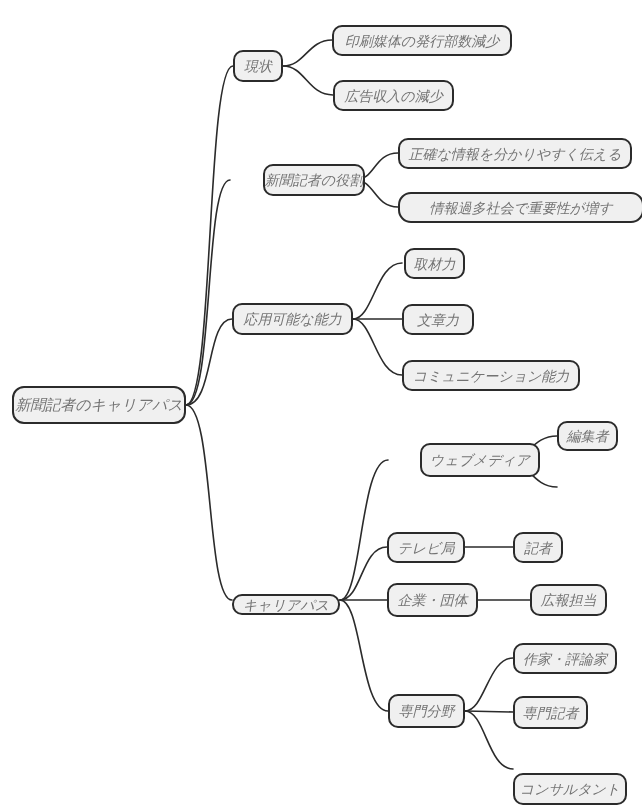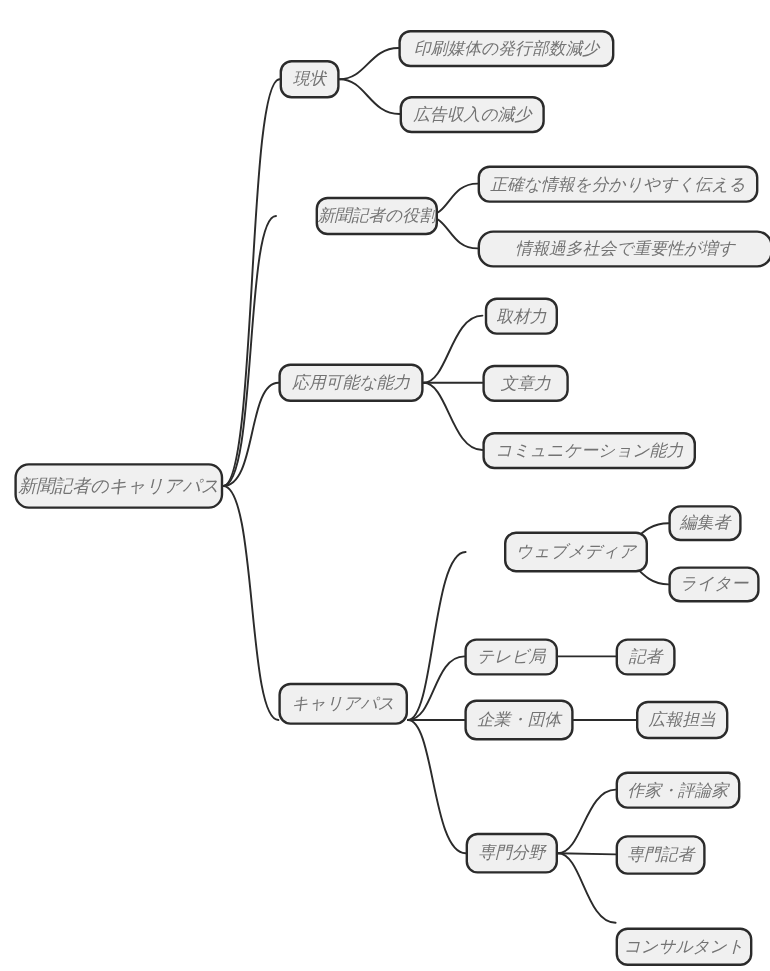--- a/index.html
+++ b/index.html
@@ -84,39 +84,38 @@
     <path d="M 465 711 C 485 711 488 658 513 658"></path>
     <path d="M 465 711 L 513 712"></path>
     <path d="M 465 711 C 485 711 488 769 513 769"></path>
   </svg>
 
   <div class="node root" style="left:12px; top:386px; width:174px; height:38px;">新聞記者のキャリアパス</div>
 
   <div class="node" style="left:233px; top:50px; width:50px; height:32px;">現状</div>
   <div class="node" style="left:246px; top:164px; width:102px; height:32px;margin-left:17px;">新聞記者の役割</div>
   <div class="node" style="left:232px; top:303px; width:121px; height:32px;">応用可能な能力</div>
-  <div class="node" style="left:232px; top:569px; width:108px; height:35px;">キャリアパス</div>
+  <div class="node" style="left:232px; top:594px; width:108px; height:21px;">キャリアパス</div>
 
   <div class="node" style="left:332px; top:25px; width:180px; height:31px;">印刷媒体の発行部数減少</div>
   <div class="node" style="left:333px; top:80px; width:121px; height:31px;">広告収入の減少</div>
 
   <div class="node" style="left:398px; top:138px; width:234px; height:31px;">正確な情報を分かりやすく伝える</div>
   <div class="node" style="left:398px; top:192px; width:246px; height:31px;border-radius:13px;">情報過多社会で重要性が増す</div>
 
   <div class="node" style="left:404px; top:248px; width:61px; height:31px;text-align:right;">取材力</div>
   <div class="node" style="left:402px; top:304px; width:72px; height:31px;">文章力</div>
   <div class="node" style="left:402px; top:360px; width:178px; height:31px;">コミュニケーション能力</div>
 
   <div class="node" style="left:388px; top:443px; width:120px; height:34px;margin-left:32px;">ウェブメディア</div>
   <div class="node" style="left:387px; top:532px; width:78px; height:31px;">テレビ局</div>
   <div class="node" style="left:387px; top:583px; width:91px; height:34px;">企業・団体</div>
   <div class="node" style="left:388px; top:694px; width:77px; height:34px;">専門分野</div>
 
   <div class="node" style="left:557px; top:421px; width:61px; height:30px;">編集者</div>
-  <div class="node" style="left:557px; top:472px; width:76px; height:30px;">ライター</div>
 
   <div class="node" style="left:513px; top:532px; width:50px; height:31px;">記者</div>
 
   <div class="node" style="left:530px; top:584px; width:77px; height:32px;">広報担当</div>
 
   <div class="node" style="left:513px; top:643px; width:104px; height:31px;">作家・評論家</div>
   <div class="node" style="left:513px; top:696px; width:75px; height:33px;">専門記者</div>
   <div class="node" style="left:513px; top:753px; width:114px; height:32px;margin-top:20px;">コンサルタント</div>
 
 </div>

